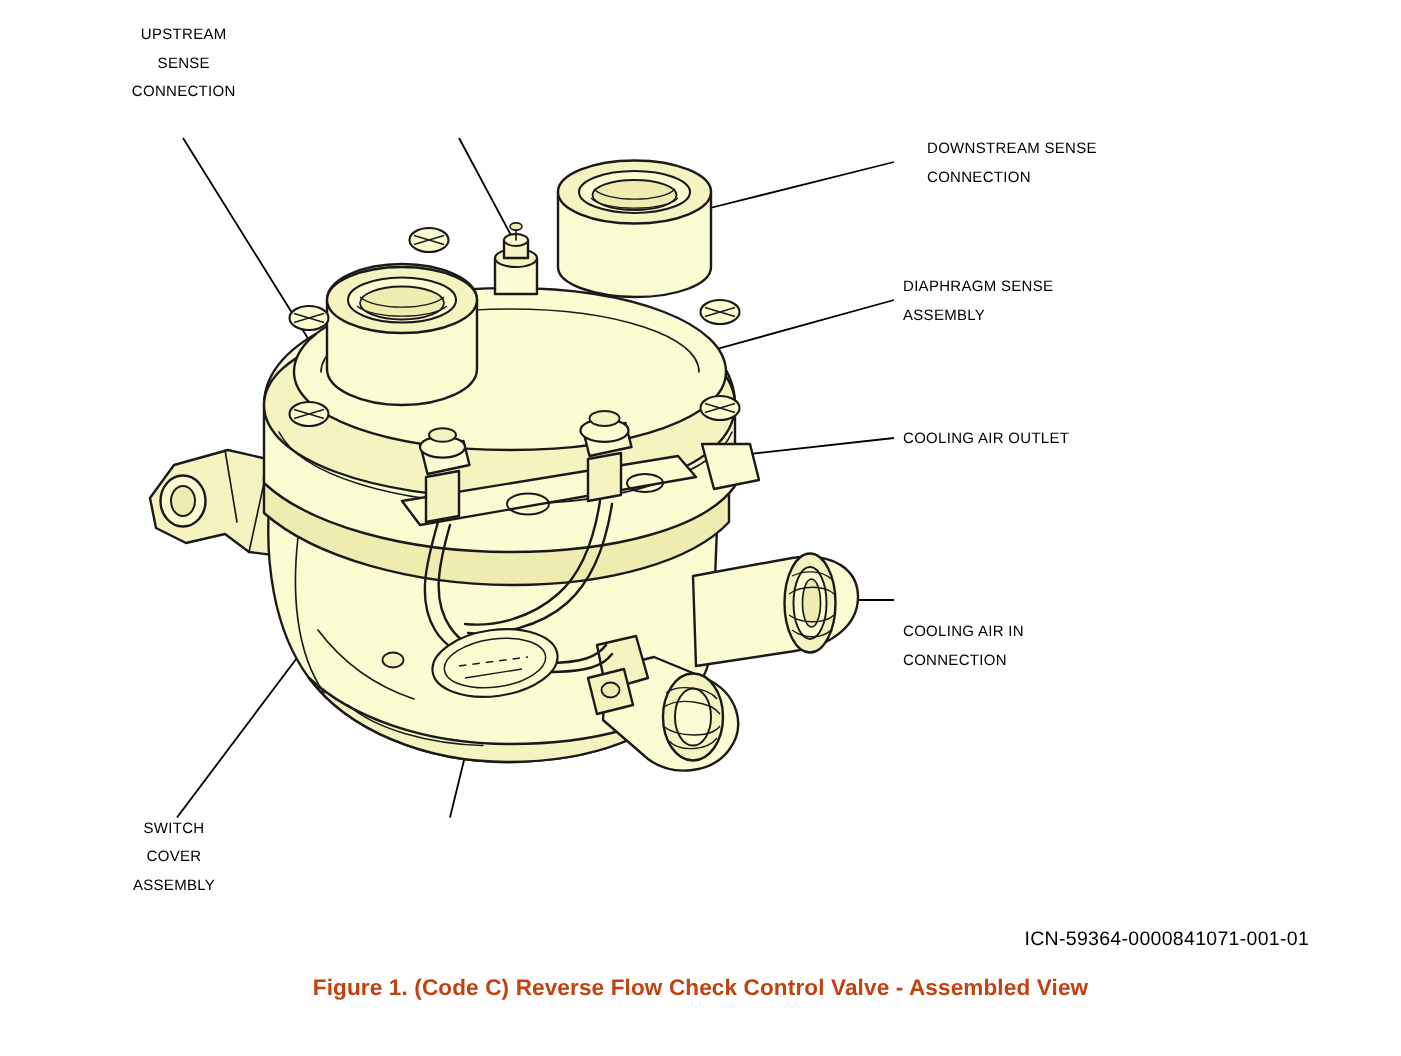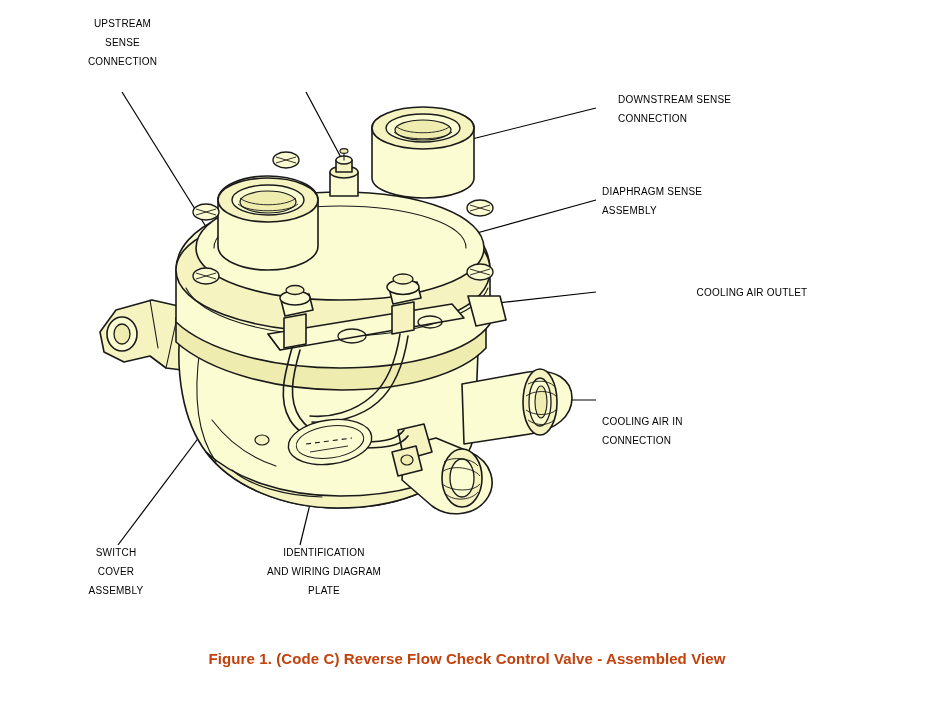--- a/index.html
+++ b/index.html
@@ -215,29 +215,27 @@
 SENSE
 CONNECTION</div>
 
 
   <div class="callout leftal" style="left:602px; top:90px; width:300px;margin-left:16px;">DOWNSTREAM SENSE
 CONNECTION</div>
 
   <div class="callout leftal" style="left:602px; top:182px; width:300px;">DIAPHRAGM SENSE
 ASSEMBLY</div>
 
-  <div class="callout leftal" style="left:602px; top:283px; width:300px;text-align:center;">COOLING AIR OUTLET</div>
+  <div class="callout leftal" style="left:602px; top:283px; width:300px;">COOLING AIR OUTLET</div>
 
   <div class="callout leftal" style="left:602px; top:412px; width:300px;">COOLING AIR IN
 CONNECTION</div>
 
   <div class="callout center" style="left:26px; top:543px; width:180px;">SWITCH
 COVER
 ASSEMBLY</div>
 
-  <div class="callout center" style="left:200px; top:543px; width:248px;">IDENTIFICATION
-AND WIRING DIAGRAM
-PLATE</div>
-
+
+  <div id="icn-code">ICN-59364-0000841071-001-01</div>
 
   <div id="figure-caption">Figure 1. (Code C) Reverse Flow Check Control Valve - Assembled View</div>
 
 </div>
 
 </body></html>

